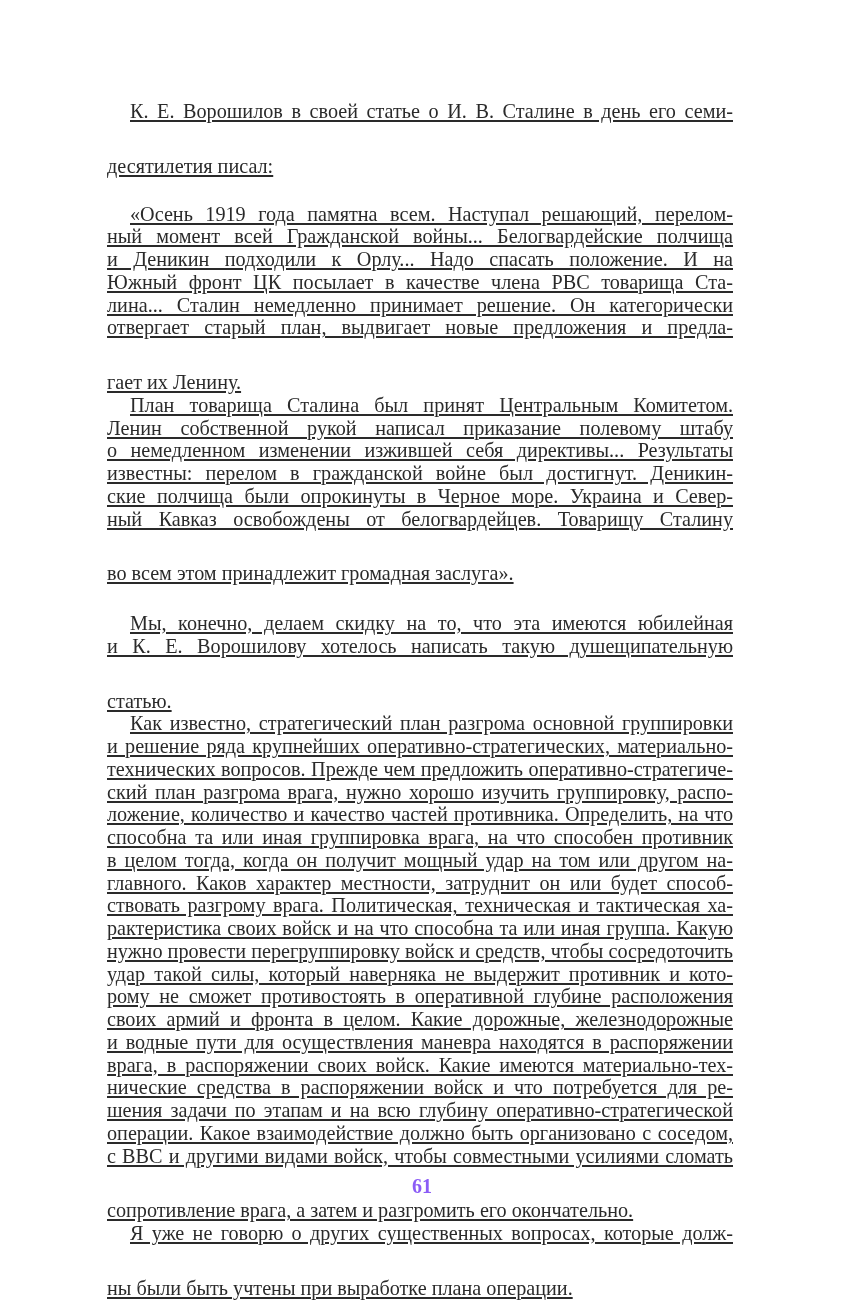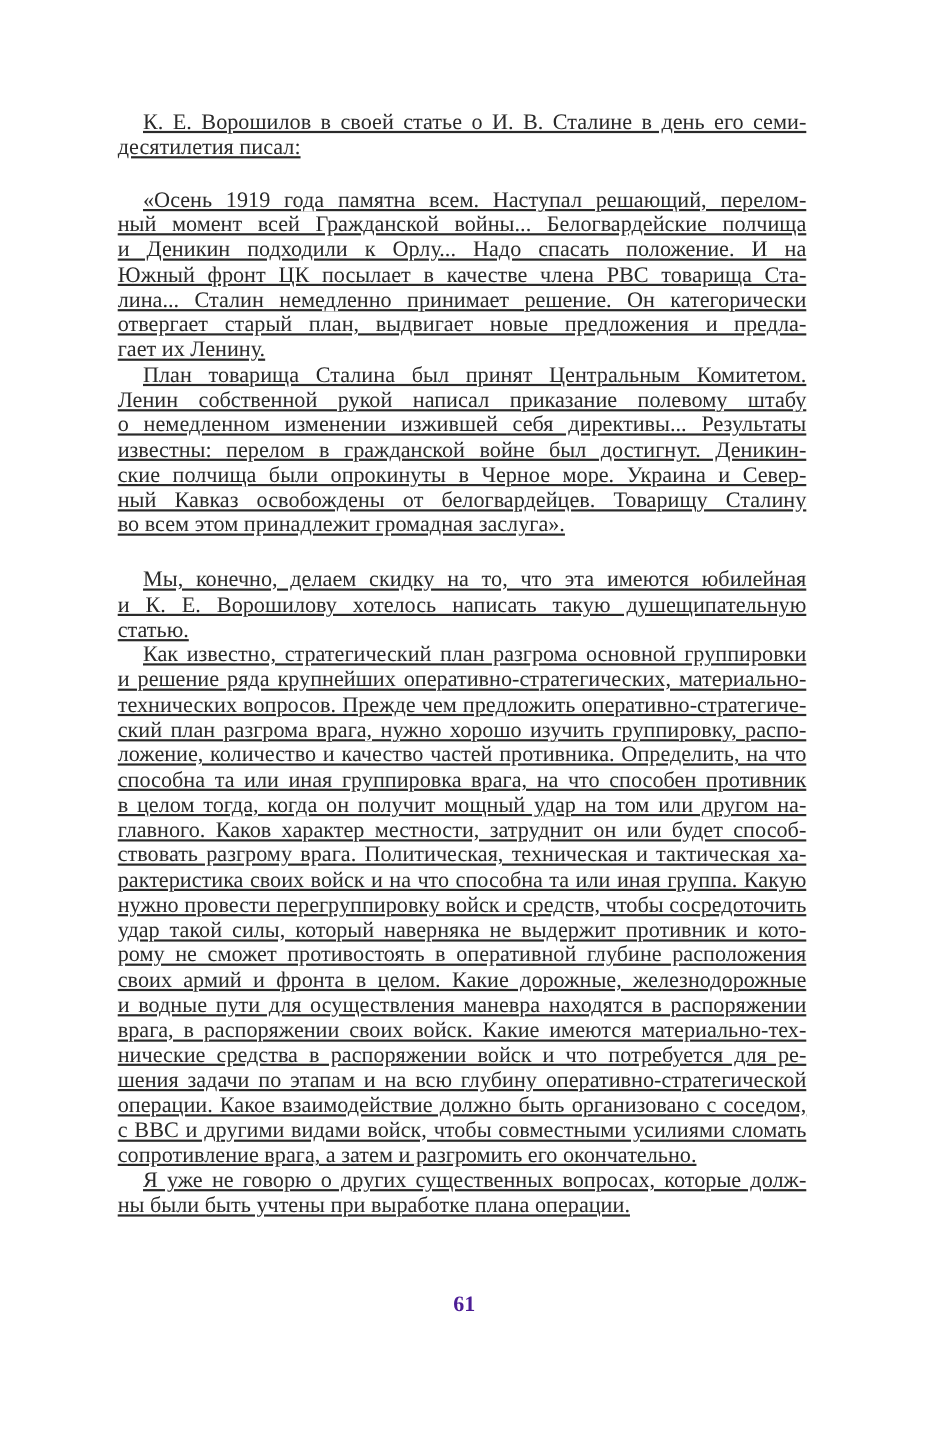--- a/index.html
+++ b/index.html
@@ -25,20 +25,21 @@
     display: block;
     height: 22.75px;
     line-height: 22.75px;
     font-size: 20.2px;
     white-space: nowrap;
     text-align: justify;
     text-align-last: justify;
   }
   .line.last {
     text-align-last: left;
+    margin-top: 32px;
   }
   .indent {
     padding-left: 23px;
   }
   .para {
     margin: 0;
     text-decoration: underline;
   }
   .gap-1 { height: 25px; }
   .gap-2 { height: 27px; }
@@ -46,21 +47,21 @@
     margin-left: 0;
   }
   .page-number {
     position: absolute;
     top: 1175px;
     left: 0;
     width: 844px;
     text-align: center;
     font-weight: bold;
     font-size: 20px;
-    color: #4c1d95;
+    color: #8b5cf6;
     font-family: "Liberation Serif", "DejaVu Serif", serif;
   }
 </style>
 </head>
 <body>
 
 <div class="page">
 
   <div class="para">
     <span class="line indent">К. Е. Ворошилов в своей статье о И. В. Сталине в день его семи-</span>

